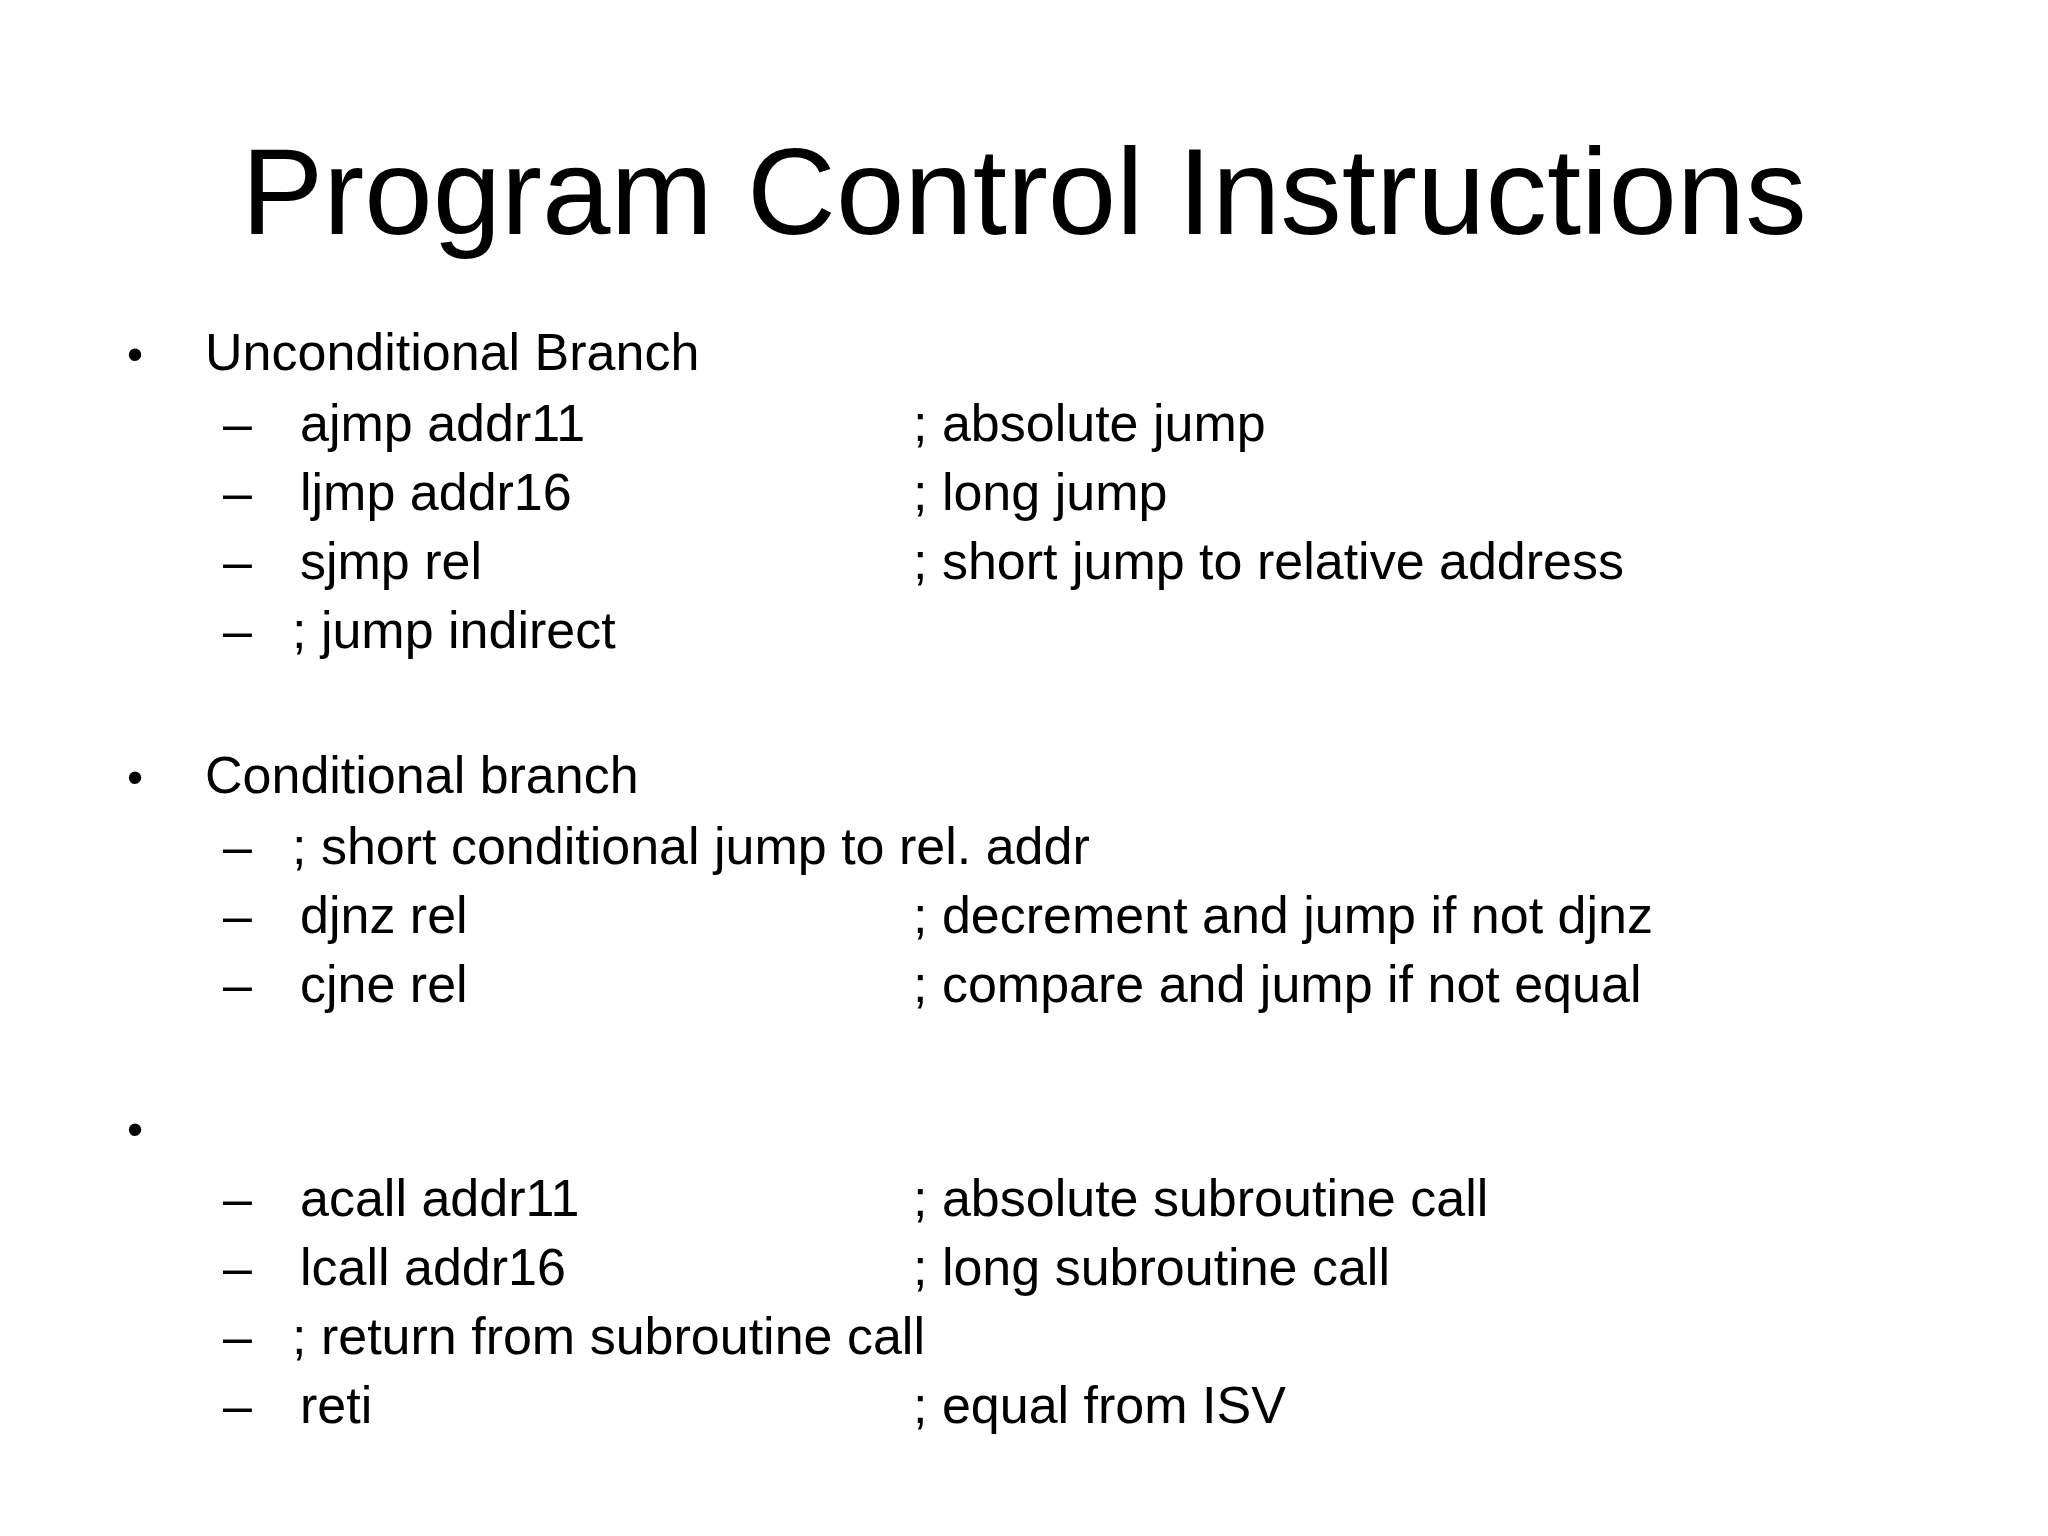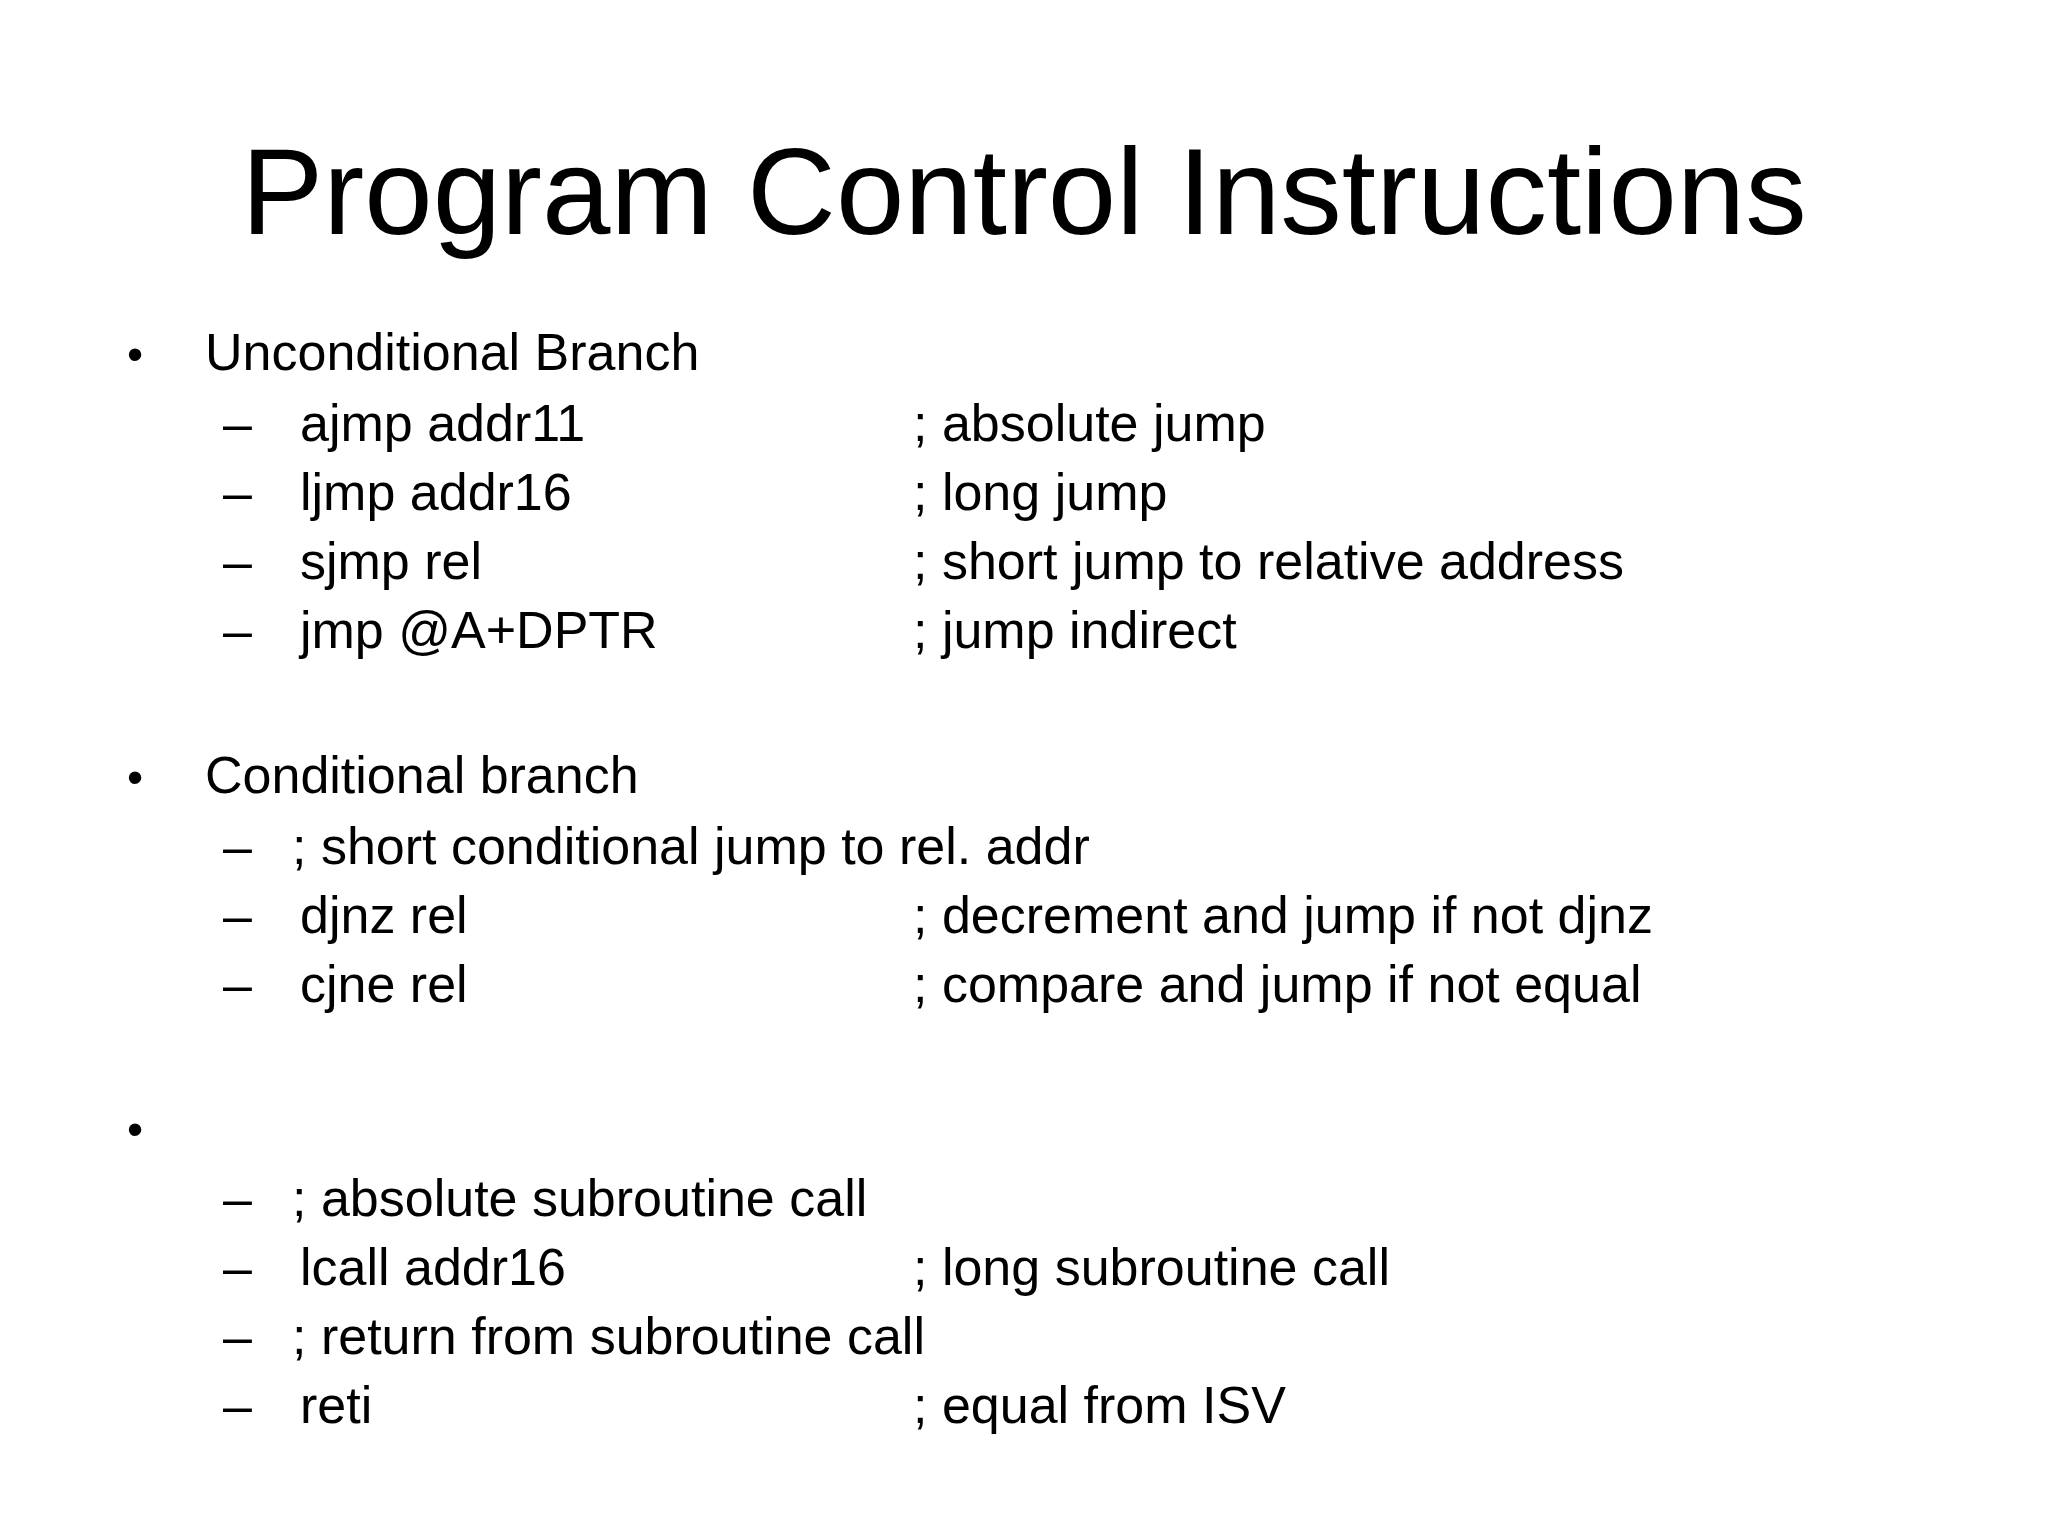--- a/index.html
+++ b/index.html
@@ -67,21 +67,20 @@
   </div>
 
   <div class="item-line">
     <span class="dash">–</span>
     <span class="instruction">sjmp rel</span>
     <span class="comment">; short jump to relative address</span>
   </div>
 
   <div class="item-line">
     <span class="dash">–</span>
-    <span class="instruction">jmp @A+DPTR</span>
     <span class="comment">; jump indirect</span>
   </div>
 </div>
   </section>
 
   <section class="section">
     <div class="heading-line">
       <span class="bullet">•</span>
       <span class="heading">Conditional branch</span>
     </div>
@@ -105,20 +104,21 @@
 </div>
   </section>
 
   <section class="section">
     <div class="heading-line">
       <span class="bullet">•</span>
     </div>
     <div class="items">
   <div class="item-line">
     <span class="dash">–</span>
+    <span class="instruction">acall addr11</span>
     <span class="comment">; absolute subroutine call</span>
   </div>
 
   <div class="item-line">
     <span class="dash">–</span>
     <span class="instruction">lcall addr16</span>
     <span class="comment">; long subroutine call</span>
   </div>
 
   <div class="item-line">

